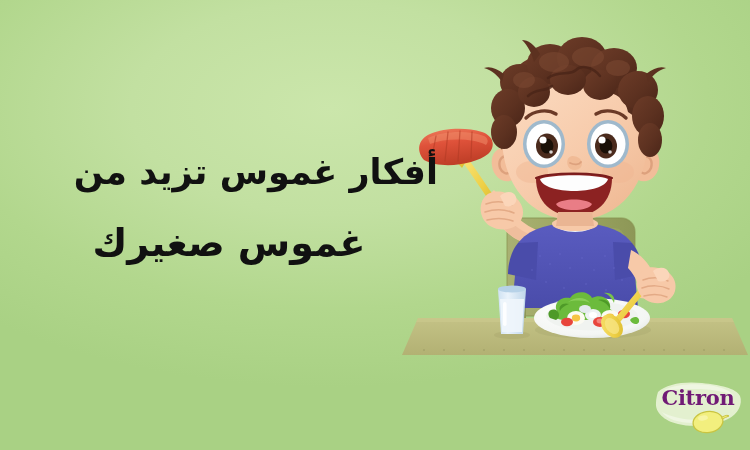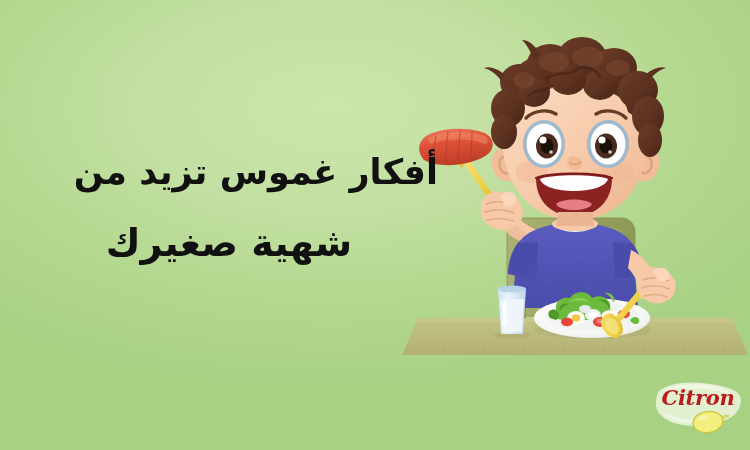--- a/index.html
+++ b/index.html
@@ -73,24 +73,23 @@
     height: 72px;
     z-index: 60;
   }
   .logo .wordmark {
     position: absolute;
     left: 6px;
     top: 13px;
     width: 84px;
     text-align: center;
     font-family: "DejaVu Serif", serif;
-    font-style: italic;
     font-weight: 700;
     font-size: 21px;
-    color: #b91c1c;
+    color: #701a75;
     letter-spacing: -0.3px;
     user-select: none;
   }
 </style>
 </head>
 <body>
 
 <div id="stage">
 
   <div class="bg"></div>
@@ -395,21 +394,21 @@
                C 206 157, 190 161, 174 161 C 158 161, 142 157, 140 149 Z" fill="#fdfdfd"></path>
       <path d="M156 174 C 162 168, 186 168, 192 174 C 188 182, 160 182, 156 174 Z" fill="#e97d86"></path>
       <path d="M136 148 C 150 142, 198 142, 212 148" fill="none" stroke="#7a1c1c" stroke-width="2" stroke-linecap="round"></path>
     </g>
 
     <path d="M158 182 L 192 182 L 194 196 L 156 196 Z" fill="#eab593"></path>
   </svg>
 
   <div class="headline">
     <div class="l1">أفكار غموس تزيد من</div>
-    <div class="l2">شهية صغيرك</div>
+    <div class="l2">غموس صغيرك</div>
   </div>
 
   <div class="logo">
     <svg viewBox="0 0 96 72" width="96" height="72">
       <g fill="#e8f2d6" opacity="0.92">
         <path d="M8 20 C 16 12, 34 9, 52 11 C 70 13, 86 16, 90 24
                  C 93 32, 88 42, 78 47 C 66 53, 44 56, 28 52
                  C 14 49, 5 40, 6 31 C 6 27, 7 23, 8 20 Z"></path>
       </g>
       <g fill="#f3f8e9" opacity="0.75">

